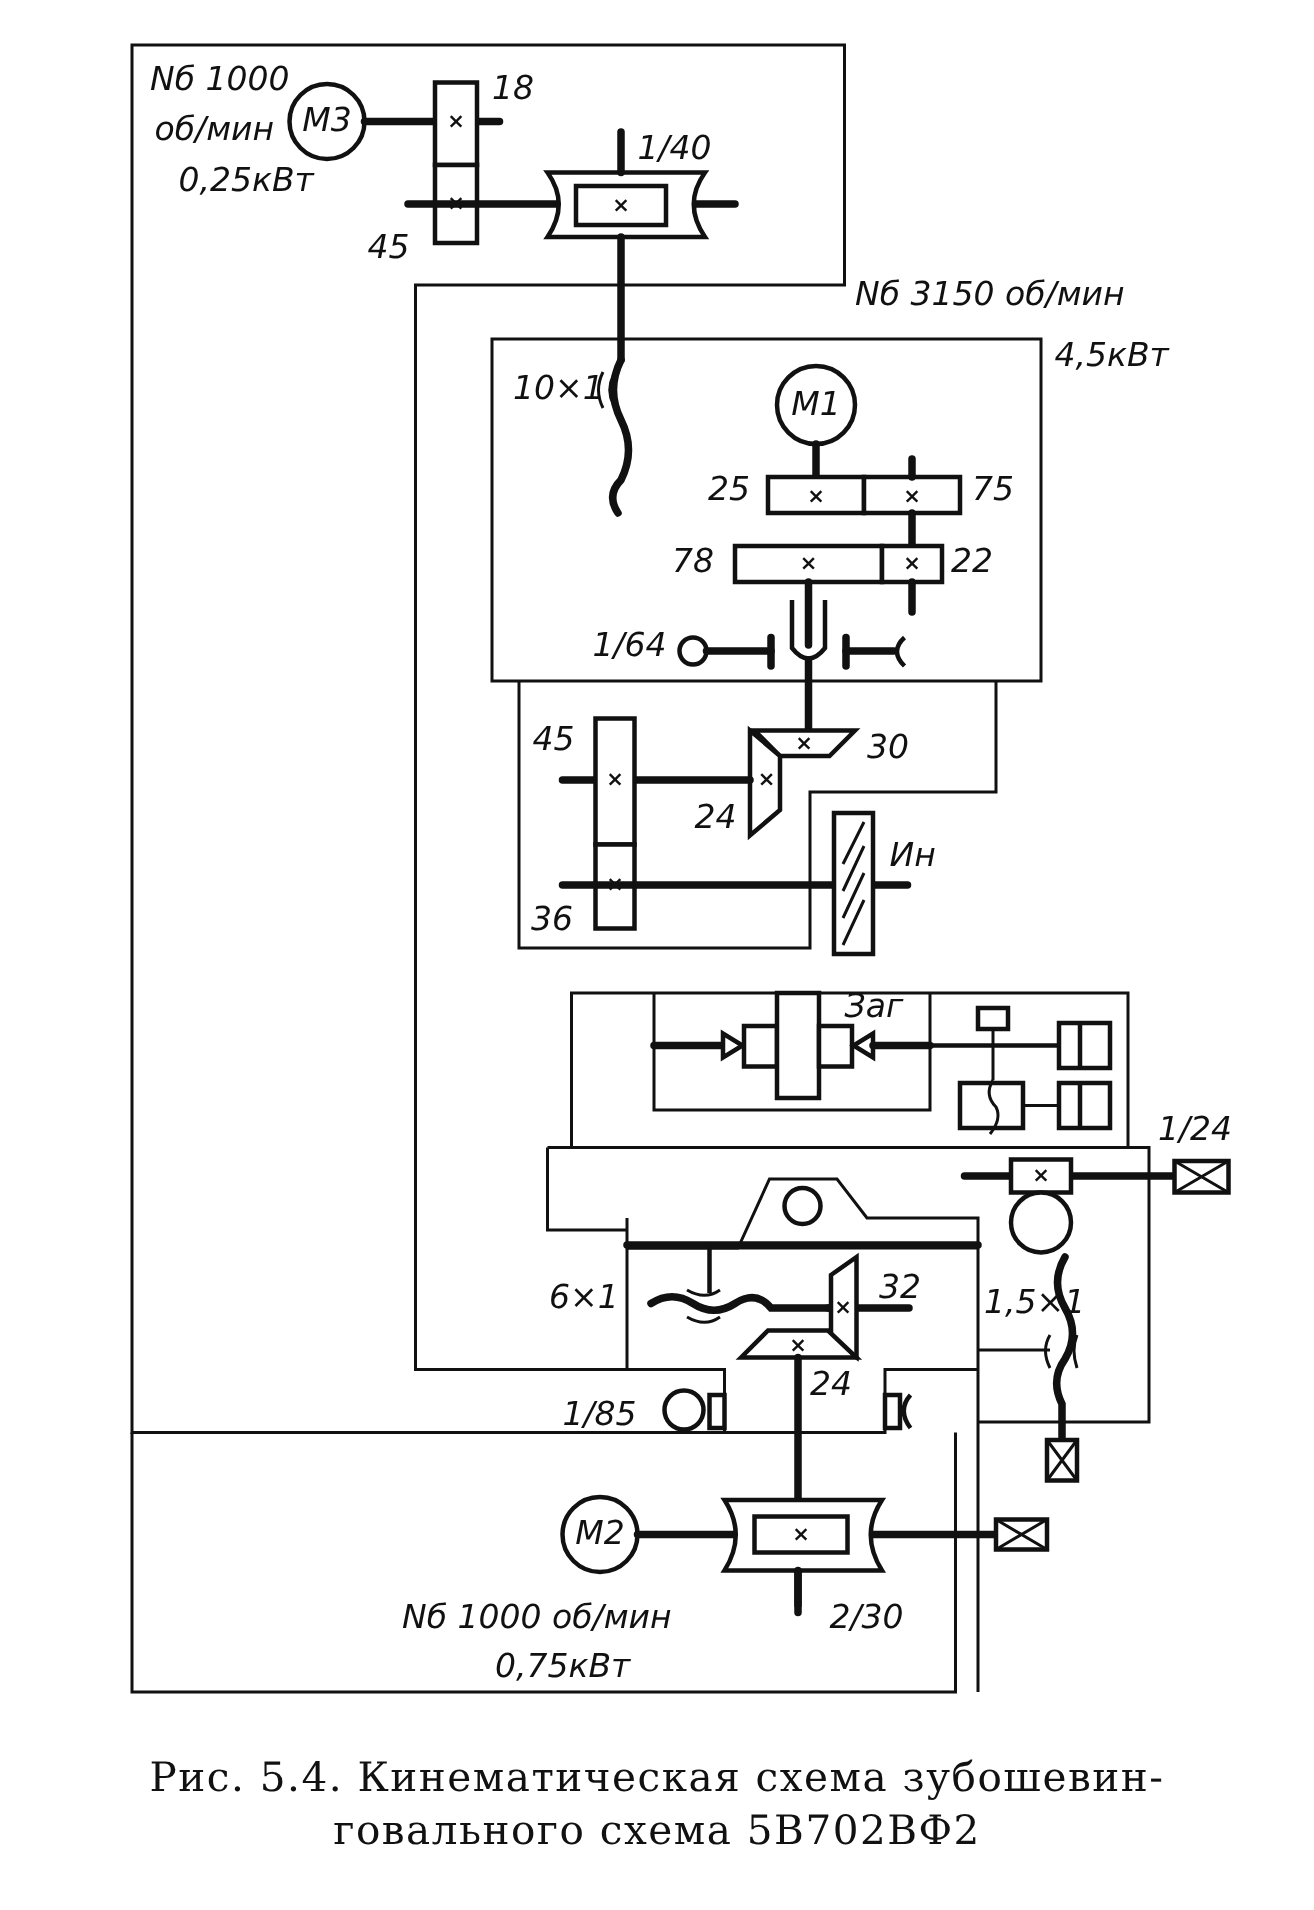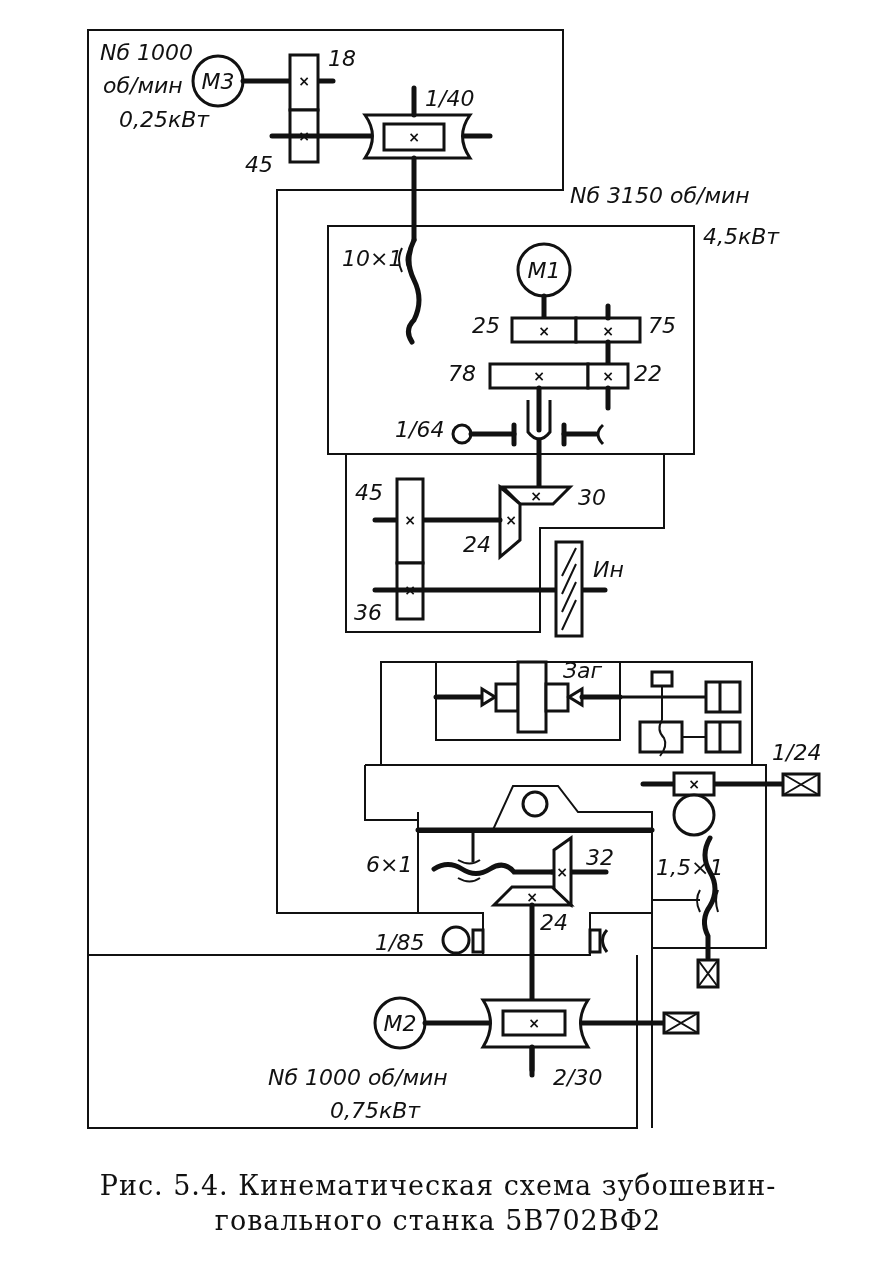--- a/index.html
+++ b/index.html
@@ -188,13 +188,13 @@
     <line class="thick" x1="532" y1="1047" x2="532" y="1075" y2="1075"></line>
     <rect class="gear" x="664" y="1013" width="34" height="20"></rect>
     <path class="thin" d="M664,1013 L698,1033 M698,1013 L664,1033"></path>
     <text class="lbl" x="268" y="1085">Nб 1000 об/мин</text>
     <text class="lbl" x="330" y="1118">0,75кВт</text>
     <text class="lbl" x="553" y="1085">2/30</text>
   </g>
 </svg>
 
 <div class="caption" id="cap1">Рис. 5.4. Кинематическая схема зубошевин-</div>
-<div class="caption" id="cap2">говального станка 5В702ВФ2</div>
+<div class="caption" id="cap2">говального схема 5В702ВФ2</div>
 
 </body></html>

